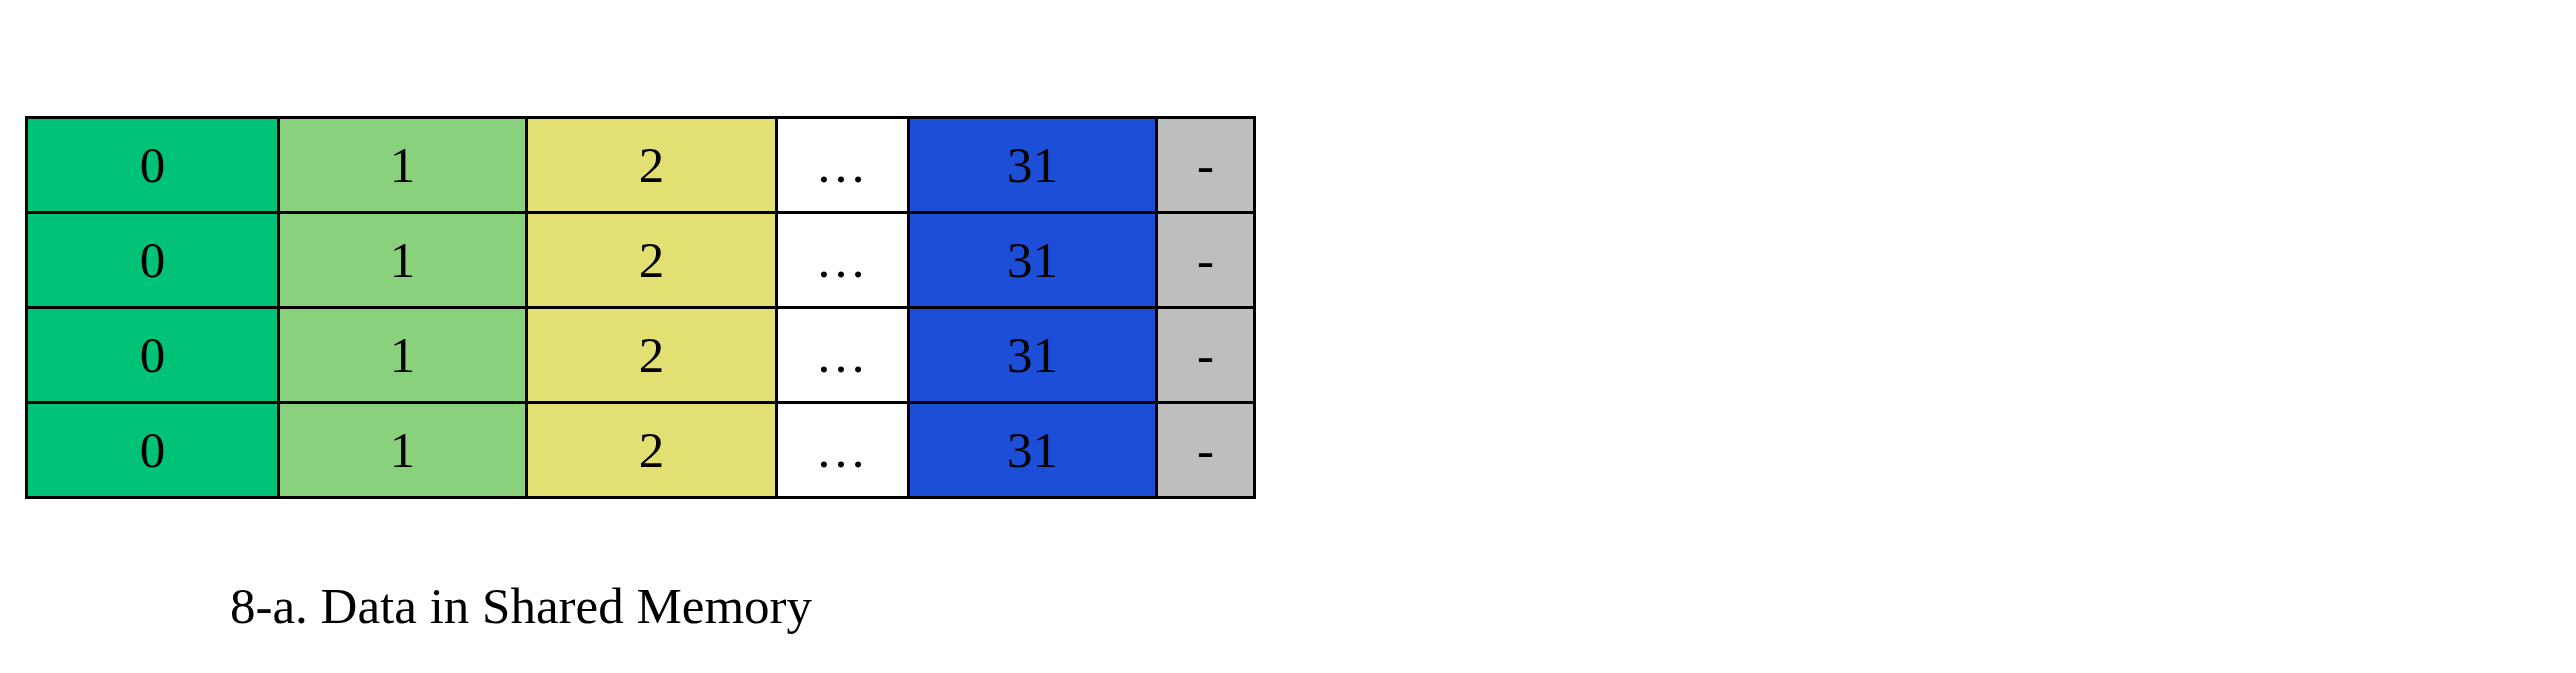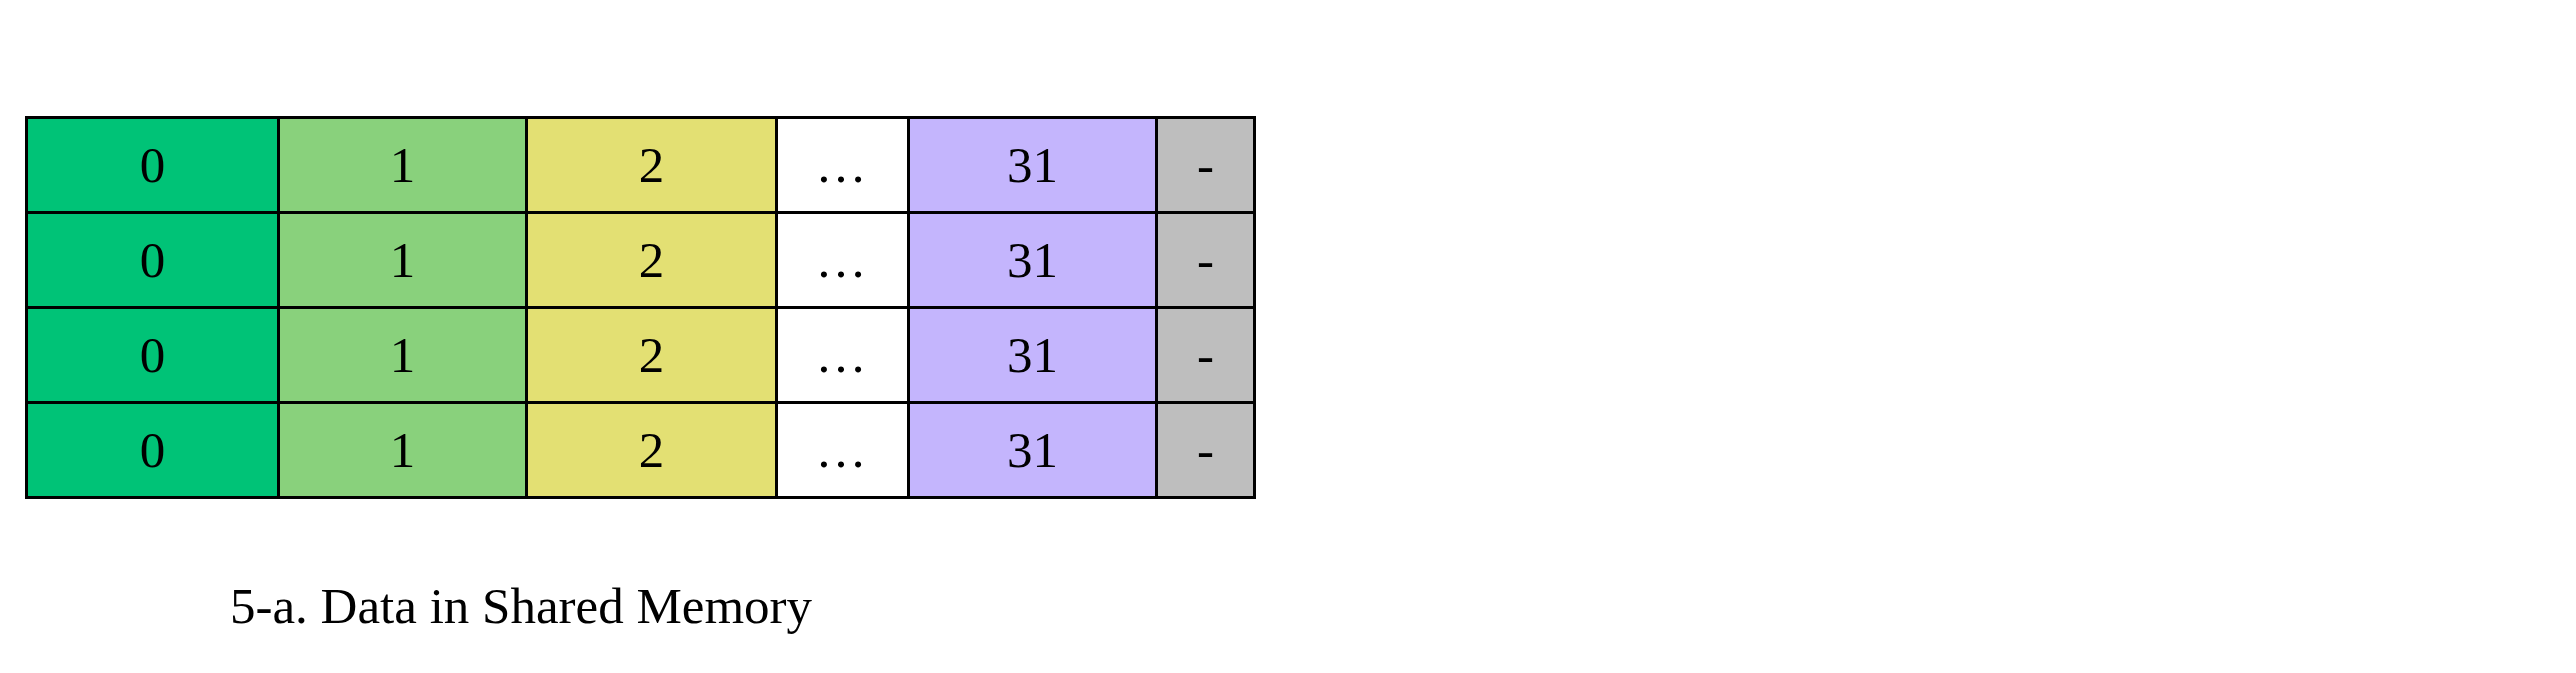--- a/index.html
+++ b/index.html
@@ -58,21 +58,21 @@
   #table-shared-memory col.c1 { width: 248px; }
   #table-shared-memory col.c2 { width: 250px; }
   #table-shared-memory col.c3 { width: 132px; }
   #table-shared-memory col.c4 { width: 248px; }
   #table-shared-memory col.c5 { width: 98px; }
 
   
   .fill-green    { background: #00c377; }
   .fill-ltgreen  { background: #89d17c; }
   .fill-yellow   { background: #e3e073; }
-  .fill-red      { background: #c4b5fd; }
+  .fill-red      { background: #1d4ed8; }
   .fill-gray     { background: #bebebe; }
   .fill-white    { background: #ffffff; }
 
   .ellipsis-cell { font-size: 47px; letter-spacing: 0.06em; }
   .dash-cell     { font-size: 47px; }
 
   
   .caption {
     position: absolute;
     font-size: 51px;
@@ -124,21 +124,21 @@
           <td class="fill-green">0</td>
           <td class="fill-ltgreen">1</td>
           <td class="fill-yellow">2</td>
           <td class="fill-white ellipsis-cell">…</td>
           <td class="fill-red">31</td>
           <td class="fill-gray dash-cell">-</td>
         </tr>
       </tbody>
   </table>
 
-  <div class="caption" id="caption-a">5-a. Data in Shared Memory</div>
+  <div class="caption" id="caption-a">8-a. Data in Shared Memory</div>
 </div>
 
 <div class="panel" id="panel-b">
 
   
 
   
 </div>
 
 

